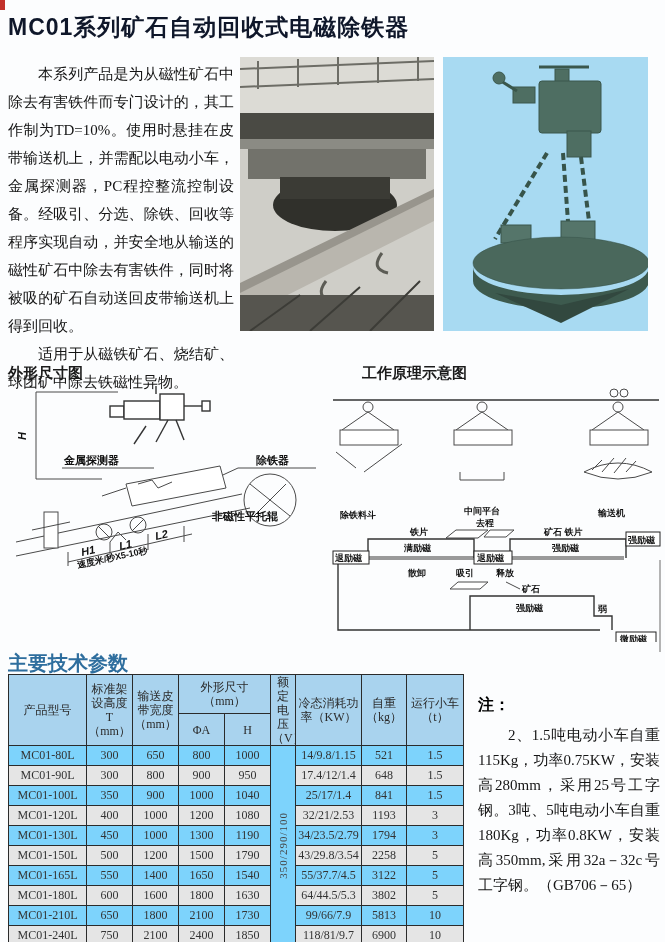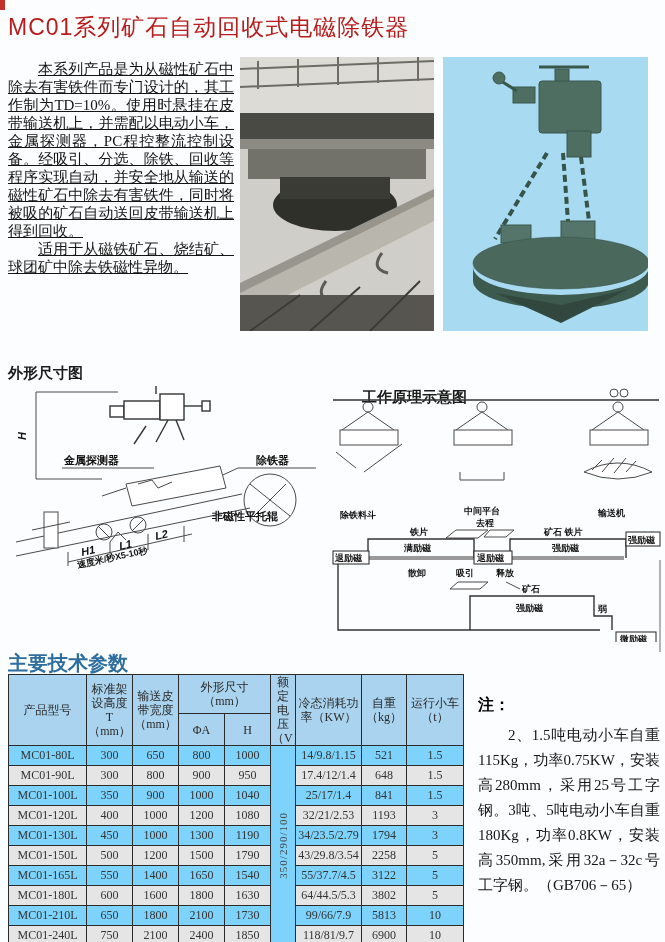--- a/index.html
+++ b/index.html
@@ -11,45 +11,44 @@
     font-family: "Liberation Sans", sans-serif;
     overflow: hidden;
     color: #1e1e1e;
   }
   .abs { position: absolute; }
 
   .corner-mark { left:0; top:0; width:5px; height:10px; background:#c2312b; }
 
   .page-title {
     left: 8px; top: 12px; width: 640px;
-    font-size: 23px; font-weight: normal; color: #b91c1c;
+    font-size: 23px; font-weight: bold; color: #0f172a;
     letter-spacing: 1px;
     font-family: "Liberation Sans", sans-serif;
   }
 
   .intro {
     left: 8px; top: 60px; width: 226px; height: 280px;
     font-family: "Liberation Serif", serif;
-    font-size: 15px; line-height: 18px;
+    font-size: 15px; line-height: 28px;
     text-align: justify; text-justify: inter-character;
     color: #151515;
-    text-decoration: underline;
   }
   .intro p { text-indent: 2em; }
 
   .photo { border: 0; }
   .photo-left  { left: 240px; top: 57px; width: 194px; height: 274px; }
   .photo-right { left: 443px; top: 57px; width: 205px; height: 274px; background:#a8daf2; }
 
   .section-title {
     font-size: 15px; font-weight: bold; color: #1b1b1b;
     font-family: "Liberation Sans", sans-serif;
   }
   .dim-title  { left: 8px;  top: 364px; }
-  .prin-title { left: 362px; top: 364px; margin-top: 24px; }
+  .prin-title { left: 362px; top: 364px; }
 
   .dim-svg  { left: 6px;   top: 384px; }
   .prin-svg { left: 330px; top: 384px; }
 
   .dim-note {
     left: 8px; top: 572px; width: 320px;
     font-size: 13px; font-weight: bold; color: #111;
     line-height: 18px;
   }
   .dim-note .l2 { padding-left: 26px; }

